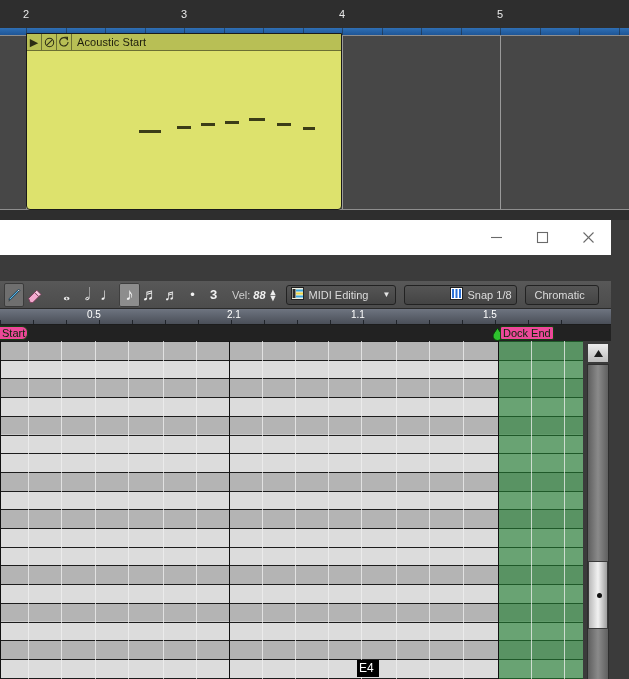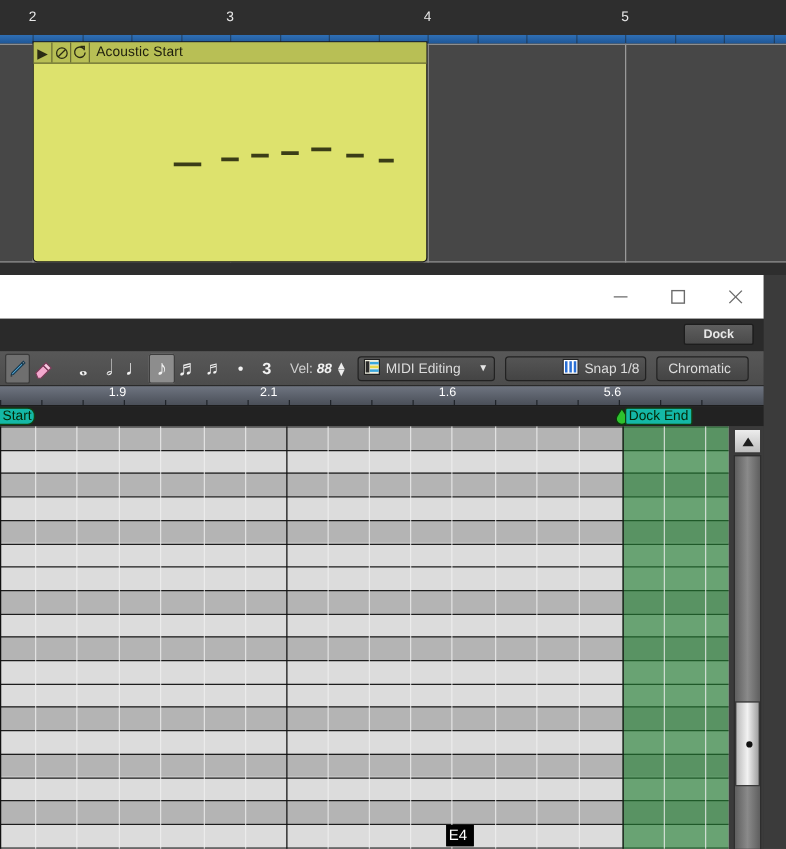--- a/index.html
+++ b/index.html
@@ -60,21 +60,21 @@
            display:flex; align-items:center; color:#dcdcdc; font-size:11px; margin-left:8px; padding:0 4px; }
   .combo .cap { margin:0 6px 0 5px; white-space:nowrap; }
   .combo .arw { margin-left:auto; color:#e6e6e6; font-size:8px; padding-left:8px; }
 
   
   .prruler { position:absolute; left:0; top:89px; width:611px; height:16px;
              background:linear-gradient(#6e7480,#4a4f58); border-bottom:1px solid #1c1c1c; }
   .prnum { position:absolute; top:1px; color:#ffffff; font-size:10px; line-height:10px; }
   .prtick { position:absolute; bottom:0; width:1px; height:4px; background:#20242a; }
   .markrow { position:absolute; left:0; top:105px; width:611px; height:16px; background:#222; }
-  .mk { position:absolute; top:1px; height:14px; background:#14b8a6; border:1px solid #114411;
+  .mk { position:absolute; top:1px; height:14px; background:#ec4899; border:1px solid #114411;
         border-radius:2px; color:#062806; font-size:11px; line-height:12px; padding:0 2px; }
   .mk.start { left:-1px; border-radius:0 6px 6px 0; }
   .loopdrop { position:absolute; top:2px; width:11px; height:13px; }
 
   
   .grid { position:absolute; left:0; top:121px; width:583px; height:558px; overflow:hidden; background:#c8c8c8; }
   .row { position:absolute; left:0; width:583px; }
   .row.w { background:#dcdcdc; } .row.b { background:#b4b4b4; }
   .rowline { position:absolute; left:0; width:583px; height:1px; background:#1c1c1c; }
   .beat { position:absolute; top:0; width:1px; height:558px; background:#f0f0f0; opacity:.75; }
@@ -181,23 +181,20 @@
         </div>
         <div class="wbtn">
           <svg width="13" height="13" viewBox="0 0 13 13">
               <line x1="1.5" y1="1.5" x2="11.5" y2="11.5" stroke="#6a6a6a" stroke-width="1.1"></line>
               <line x1="11.5" y1="1.5" x2="1.5" y2="11.5" stroke="#6a6a6a" stroke-width="1.1"></line>
             </svg>
         </div>
       </div>
     </div>
 
-    <div class="darkbar">
-      <div class="dock">Dock</div>
-    </div>
 
     <div class="toolbar" id="toolbar">
         <div style="width: 4px;"></div>
         <div class="tool sel">
           <svg width="16" height="16" viewBox="0 0 16 16">
             <path d="M3 13l1.6-.4 8-8-1.2-1.2-8 8z" fill="#5bb6e8" stroke="#16384d" stroke-width=".9"></path>
             <path d="M11.4 3.4l1.2 1.2 1.3-1.3-1.2-1.2z" fill="#d8d8d8" stroke="#16384d" stroke-width=".9"></path>
             <path d="M3 13l-.6 1.6L4 14z" fill="#333"></path>
           </svg>
         </div>
@@ -259,24 +256,24 @@
           <span class="cap">Snap 1/8</span>
           <span class="arw">▼</span>
         </div>
         <div class="combo" style="width: 74px;">
           <span></span>
           <span class="cap">Chromatic</span>
         </div>
       </div>
 
     <div class="prruler" id="prRuler">
-        <div class="prnum" style="left: 87px;">1.9</div>
-        <div class="prnum" style="left: 208px;">2.1</div>
-        <div class="prnum" style="left: 351px;">1.6</div>
-        <div class="prnum" style="left: 483px;">5.6</div>
+        <div class="prnum" style="left: 87px;">0.5</div>
+        <div class="prnum" style="left: 227px;">2.1</div>
+        <div class="prnum" style="left: 351px;">1.1</div>
+        <div class="prnum" style="left: 483px;">1.5</div>
         <div class="prtick" style="left: 0px;"></div>
         <div class="prtick" style="left: 33px;"></div>
         <div class="prtick" style="left: 66px;"></div>
         <div class="prtick" style="left: 99px;"></div>
         <div class="prtick" style="left: 132px;"></div>
         <div class="prtick" style="left: 165px;"></div>
         <div class="prtick" style="left: 198px;"></div>
         <div class="prtick" style="left: 231px;"></div>
         <div class="prtick" style="left: 264px;"></div>
         <div class="prtick" style="left: 297px;"></div>

